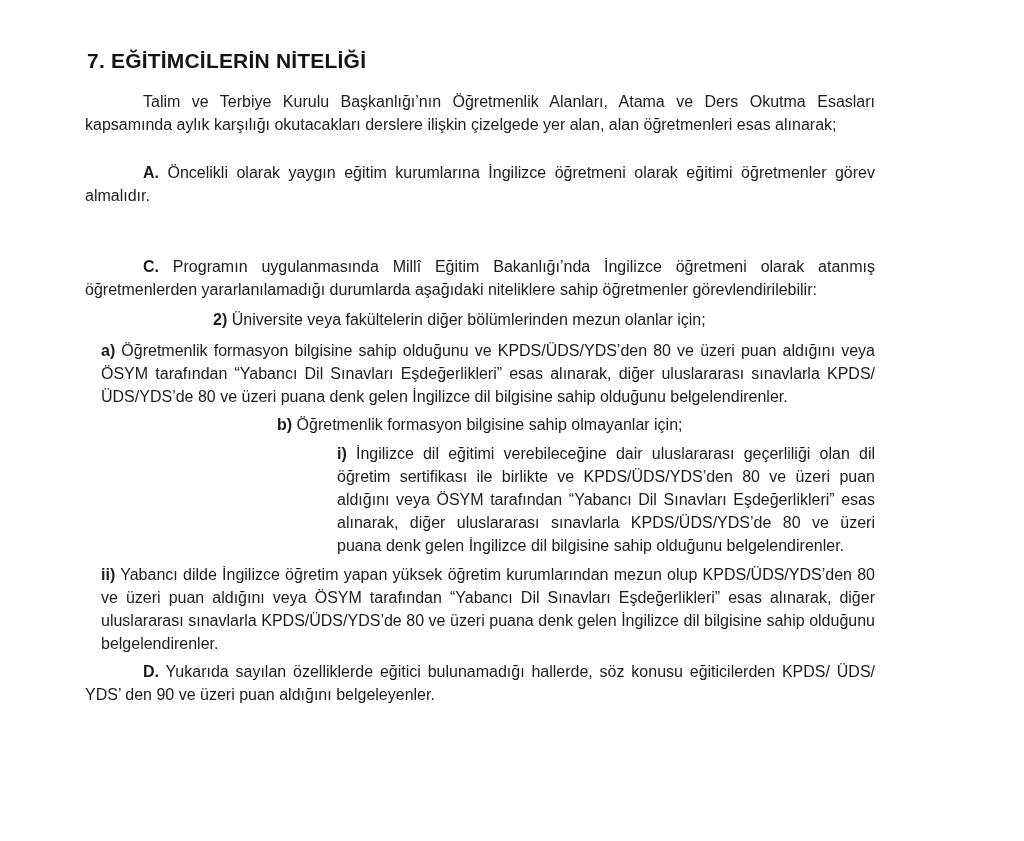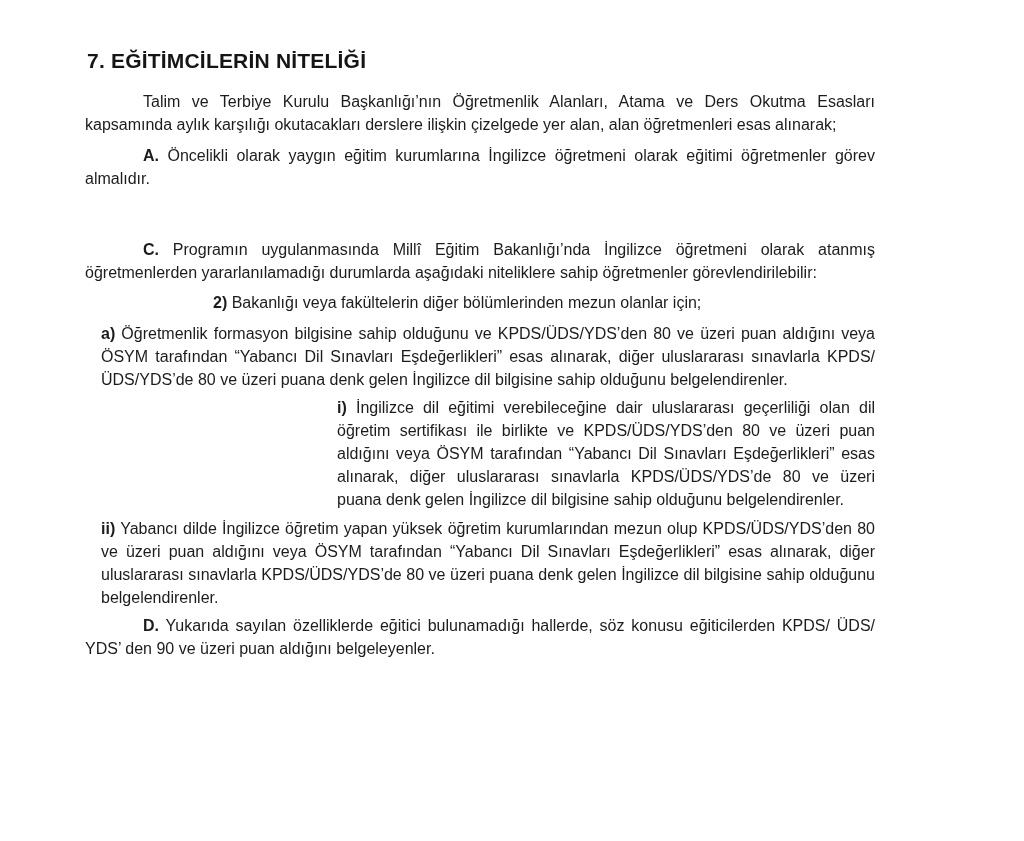--- a/index.html
+++ b/index.html
@@ -37,41 +37,42 @@
   .lvl1 { margin-left: 128px; }
   .lvl2 { margin-left: 192px; }
   .lvl3 { margin-left: 252px; }
   
   .sp1  { margin-bottom: 1px; }
   .sp5  { margin-bottom: 5px; margin-left: 16px; }
   .sp6  { margin-bottom: 6px; }
   .sp7  { margin-bottom: 7px; margin-top: 48px; }
   .sp8  { margin-bottom: 8px; }
   .sp13 { margin-bottom: 13px; }
-  .sp17 { margin-bottom: 8px; }
+  .sp17 { margin-bottom: 25px; }
 </style>
 </head>
 <body>
 
 <div class="page">
 
   <h1 class="doc-title">7. EĞİTİMCİLERİN NİTELİĞİ</h1>
 
   <p class="para lvl0 sp17">Talim ve Terbiye Kurulu Başkanlığı’nın Öğretmenlik Alanları, Atama ve Ders Okutma Esasları kapsamında aylık karşılığı okutacakları derslere ilişkin çizelgede yer alan, alan öğretmenleri esas alınarak;</p>
 
   <p class="para lvl0 sp6"><b class="lbl">A.</b> <span>Öncelikli olarak yaygın eğitim kurumlarına İngilizce öğretmeni olarak eğitimi öğretmenler görev almalıdır.</span></p>
 
 
   <p class="para lvl0 sp7"><b class="lbl">C.</b> <span>Programın uygulanmasında Millî Eğitim Bakanlığı’nda İngilizce öğretmeni olarak atanmış öğretmenlerden yararlanılamadığı durumlarda aşağıdaki niteliklere sahip öğretmenler görevlendirilebilir:</span></p>
 
 
-  <p class="para lvl1 sp8"><b class="lbl">2)</b> <span>Bakanlığı veya fakültelerin diğer bölümlerinden mezun olanlar için;</span></p>
+  <p class="para lvl1 sp8"><b class="lbl">2)</b> <span>Üniversite veya fakültelerin diğer bölümlerinden mezun olanlar için;</span></p>
 
   <p class="para lvl2 sp5"><b class="lbl">a)</b> <span>Öğretmenlik formasyon bilgisine sahip olduğunu ve KPDS/ÜDS/YDS’den 80 ve üzeri puan aldığını veya ÖSYM tarafından “Yabancı Dil Sınavları Eşdeğerlikleri” esas alınarak, diğer uluslararası sınavlarla KPDS/ÜDS/YDS’de 80 ve üzeri puana denk gelen İngilizce dil bilgisine sahip olduğunu belgelendirenler.</span></p>
 
+  <p class="para lvl2 sp6"><b class="lbl">b)</b> <span>Öğretmenlik formasyon bilgisine sahip olmayanlar için;</span></p>
 
   <p class="para lvl3 sp6"><b class="lbl">i)</b> <span>İngilizce dil eğitimi verebileceğine dair uluslararası geçerliliği olan dil öğretim sertifikası ile birlikte ve KPDS/ÜDS/YDS’den 80 ve üzeri puan aldığını veya ÖSYM tarafından “Yabancı Dil Sınavları Eşdeğerlikleri” esas alınarak, diğer uluslararası sınavlarla KPDS/ÜDS/YDS’de 80 ve üzeri puana denk gelen İngilizce dil bilgisine sahip olduğunu belgelendirenler.</span></p>
 
   <p class="para lvl3 sp5"><b class="lbl">ii)</b> <span>Yabancı dilde İngilizce öğretim yapan yüksek öğretim kurumlarından mezun olup KPDS/ÜDS/YDS’den 80 ve üzeri puan aldığını veya ÖSYM tarafından “Yabancı Dil Sınavları Eşdeğerlikleri” esas alınarak, diğer uluslararası sınavlarla KPDS/ÜDS/YDS’de 80 ve üzeri puana denk gelen İngilizce dil bilgisine sahip olduğunu belgelendirenler.</span></p>
 
   <p class="para lvl0"><b class="lbl">D.</b> <span>Yukarıda sayılan özelliklerde eğitici bulunamadığı hallerde, söz konusu eğiticilerden KPDS/ ÜDS/ YDS’ den 90 ve üzeri puan aldığını belgeleyenler.</span></p>
 
 </div>
 
 </body></html>

